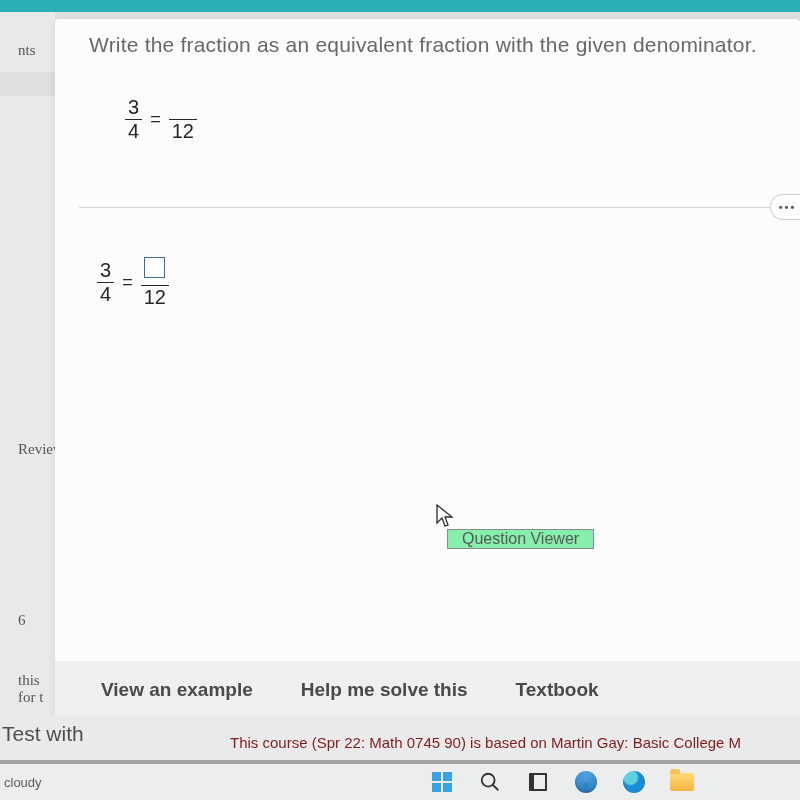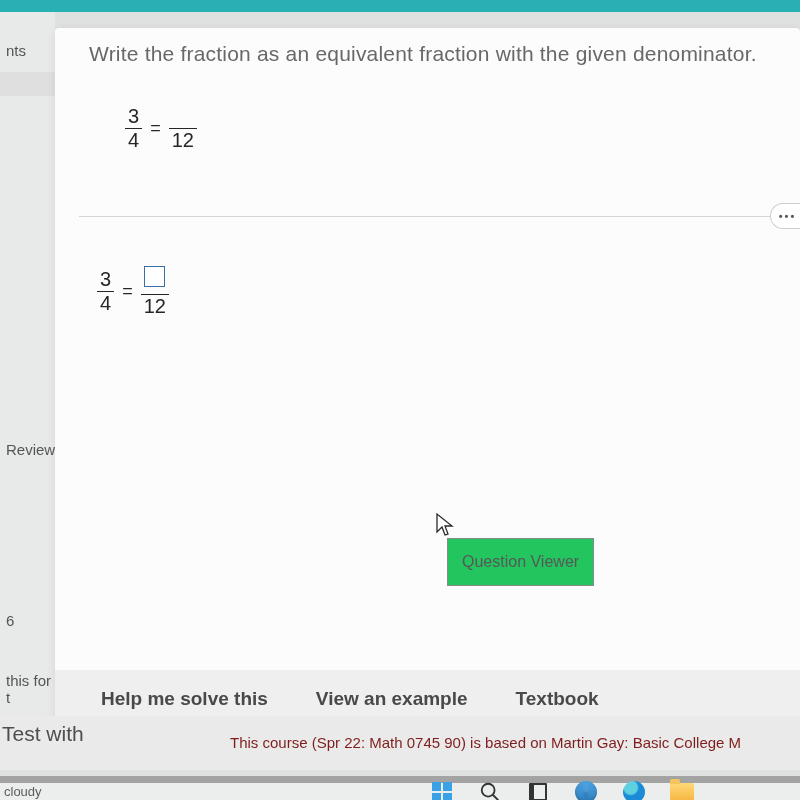--- a/index.html
+++ b/index.html
@@ -24,29 +24,29 @@
       top: 0; left: 0; right: 0; height: 12px;
       background: #29b0b5;
     }
     .sidebar {
       position: absolute;
       left: 0; top: 12px; width: 55px; bottom: 60px;
       background: #e8eae9;
       color: #555;
       font-size: 15px;
     }
-    .sidebar .item { position: absolute; left: 0; padding-left: 6px; }
+    .sidebar .item { position: absolute; left: 0; padding-left: 18px; font-family: Liberation Serif, serif; }
     .sidebar .item.it1 { top: 30px; }
     .sidebar .item.it2 { top: 429px; }
     .sidebar .item.it3 { top: 600px; }
     .sidebar .item.it4 { top: 660px; }
     .sidebar .band { position:absolute; left:0; right:0; height:24px; top:60px; background:#dedfde; }
     .main-panel {
       position: absolute;
-      left: 55px; top: 28px; right: 0; height: 700px;
+      left: 55px; top: 19px; right: 0; height: 700px;
       background: #fcfcfc;
       border-radius: 4px;
       box-shadow: 0 2px 10px rgba(0,0,0,0.08);
     }
     .q-prompt {
       position: absolute;
       top: 14px; left: 34px;
       color: #686868;
       font-size: 21px;
       letter-spacing: 0.2px;
@@ -100,22 +100,22 @@
     .cursor {
       position: absolute;
       left: 380px; top: 484px;
       width: 20px; height: 26px;
     }
     .cursor svg { width: 20px; height: 26px; }
     .qviewer {
       position: absolute;
       left: 392px; top: 510px;
       border: 1px solid #8a8a8a;
-      background: #22c55e;
-      padding: 14px 14px;
+      background: #86efac;
+      padding: 0 14px;
       color: #585858;
       font-size: 16px;
     }
     .action-bar {
       position: absolute;
       left: 0; right: 0; bottom: 0; height: 58px;
       background: #efefef;
       display: flex; align-items: center; gap: 48px;
       padding-left: 46px;
       color: #494949;
@@ -126,23 +126,23 @@
     .below-strip {
       position: absolute;
       left: 0; right: 0; top: 716px; height: 54px;
       background: #e9eae9;
       color: #4e4e4e;
     }
     .below-strip .testwith { position:absolute; left: 2px; top: 6px; font-size: 21px; }
     .below-strip .coursetext { position:absolute; left: 230px; top: 18px; font-size: 15px; color:#7f1d1d; white-space: nowrap; }
     .taskbar {
       position: absolute;
-      left: 0; right: 0; bottom: 0; height: 24px;
+      left: 0; right: 0; bottom: 0; height: 40px;
       background: #eceeee;
-      border-top: 7px solid #a3a3a3;
+      border-top: 4px solid #a3a3a3;
       display: flex; align-items: center;
     }
     .taskbar .weather { position:absolute; left: 4px; color:#5c5c5c; font-size: 13px; }
     .taskbar .icons { position:absolute; left: 430px; display:flex; gap: 24px; align-items:center; }
     .tb-icon { width: 24px; height: 24px; display:flex; align-items:center; justify-content:center; }
     .win-icon { display:grid; grid-template-columns: 9px 9px; grid-template-rows: 9px 9px; gap:2px; }
     .win-icon span:nth-child(1){background:#3ba1e6;}
     .win-icon span:nth-child(2){background:#3ba1e6;}
     .win-icon span:nth-child(3){background:#3ba1e6;}
     .win-icon span:nth-child(4){background:#3ba1e6;}
@@ -204,22 +204,22 @@
     </div>
 
     <div class="cursor">
       <svg viewBox="0 0 20 26">
           <path d="M2 2 L2 20 L7 15 L10 23 L13 22 L10 14 L17 14 Z" fill="#fdfdfd" stroke="#2b2b2b" stroke-width="1.3"></path>
         </svg>
     </div>
     <div class="qviewer">Question Viewer</div>
 
     <div class="action-bar">
+      <span class="abtn">View an example</span>
       <span class="abtn">Help me solve this</span>
-      <span class="abtn">View an example</span>
       <span class="abtn">Textbook</span>
     </div>
   </div>
 
   <div class="below-strip">
     <div class="testwith">Test with</div>
     <div class="coursetext">This course (Spr 22: Math 0745 90) is based on Martin Gay: Basic College M</div>
   </div>
 
   <div class="taskbar">

